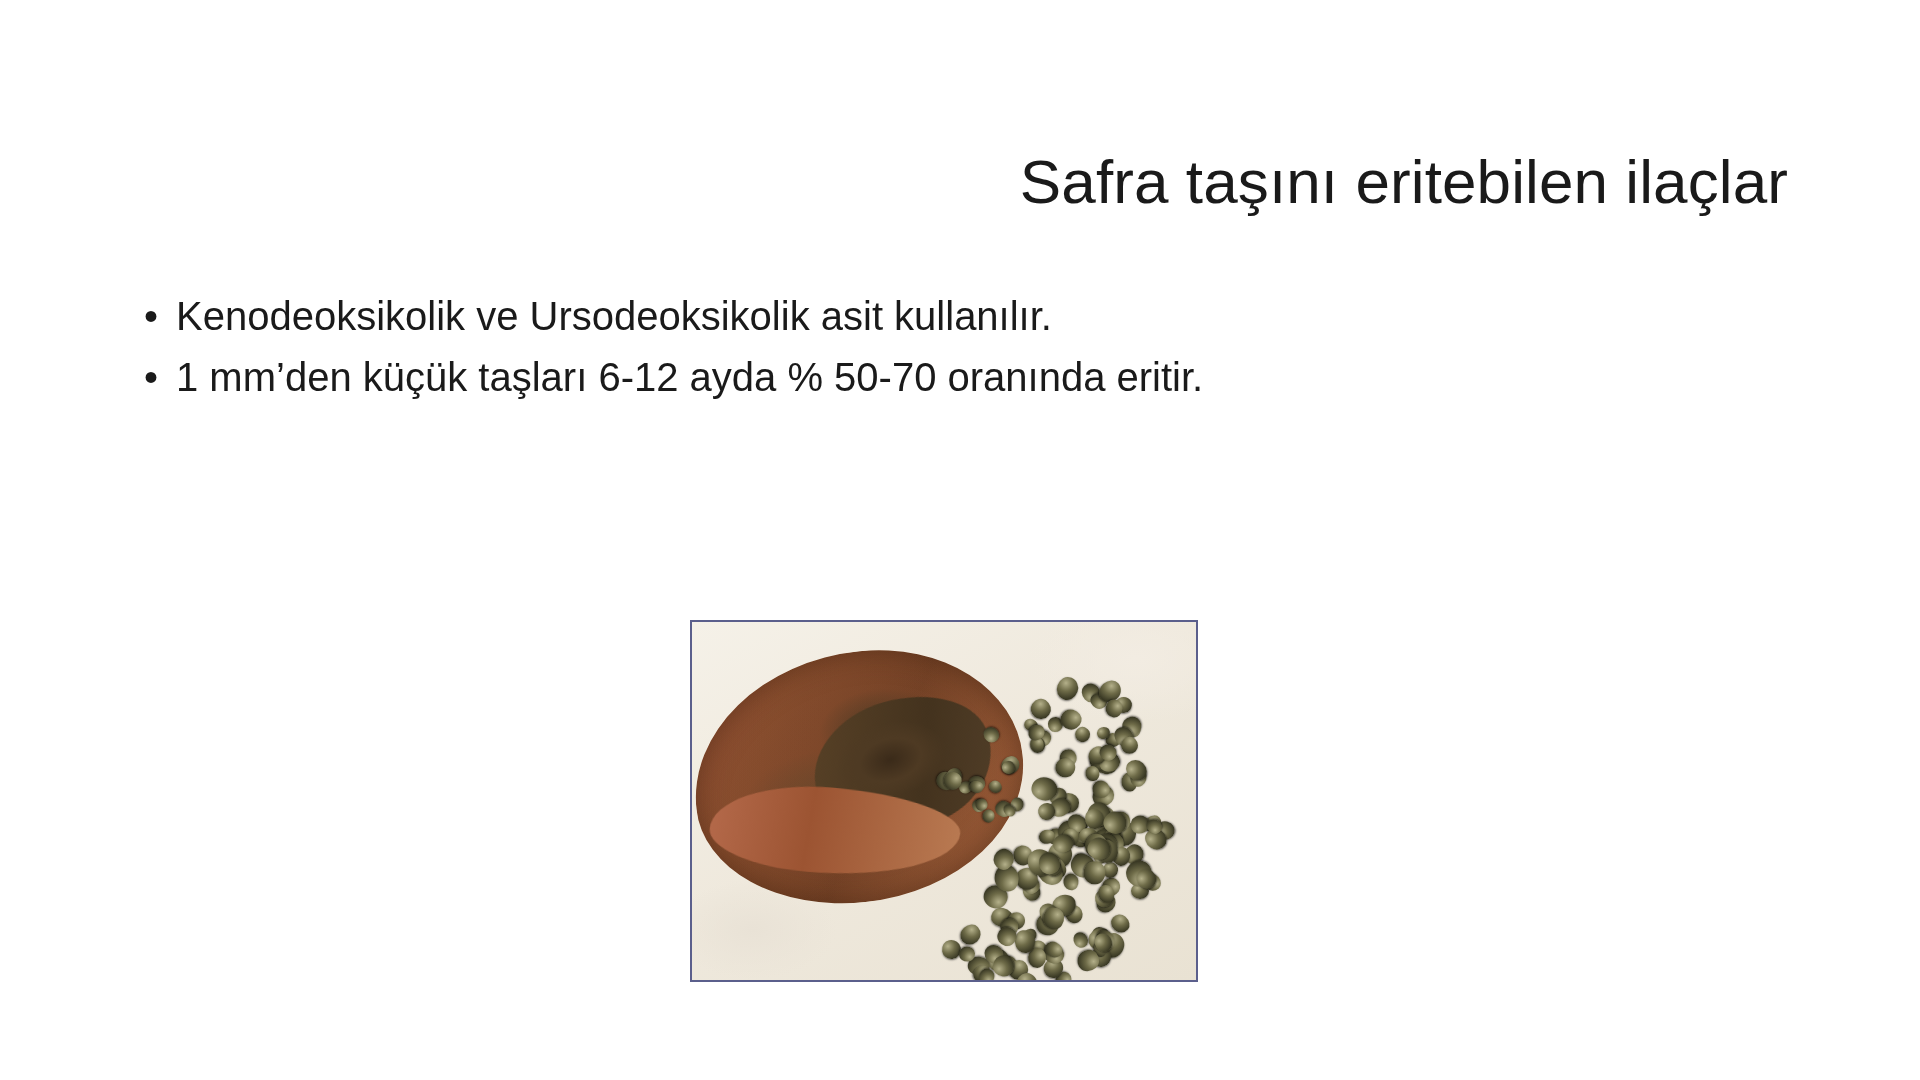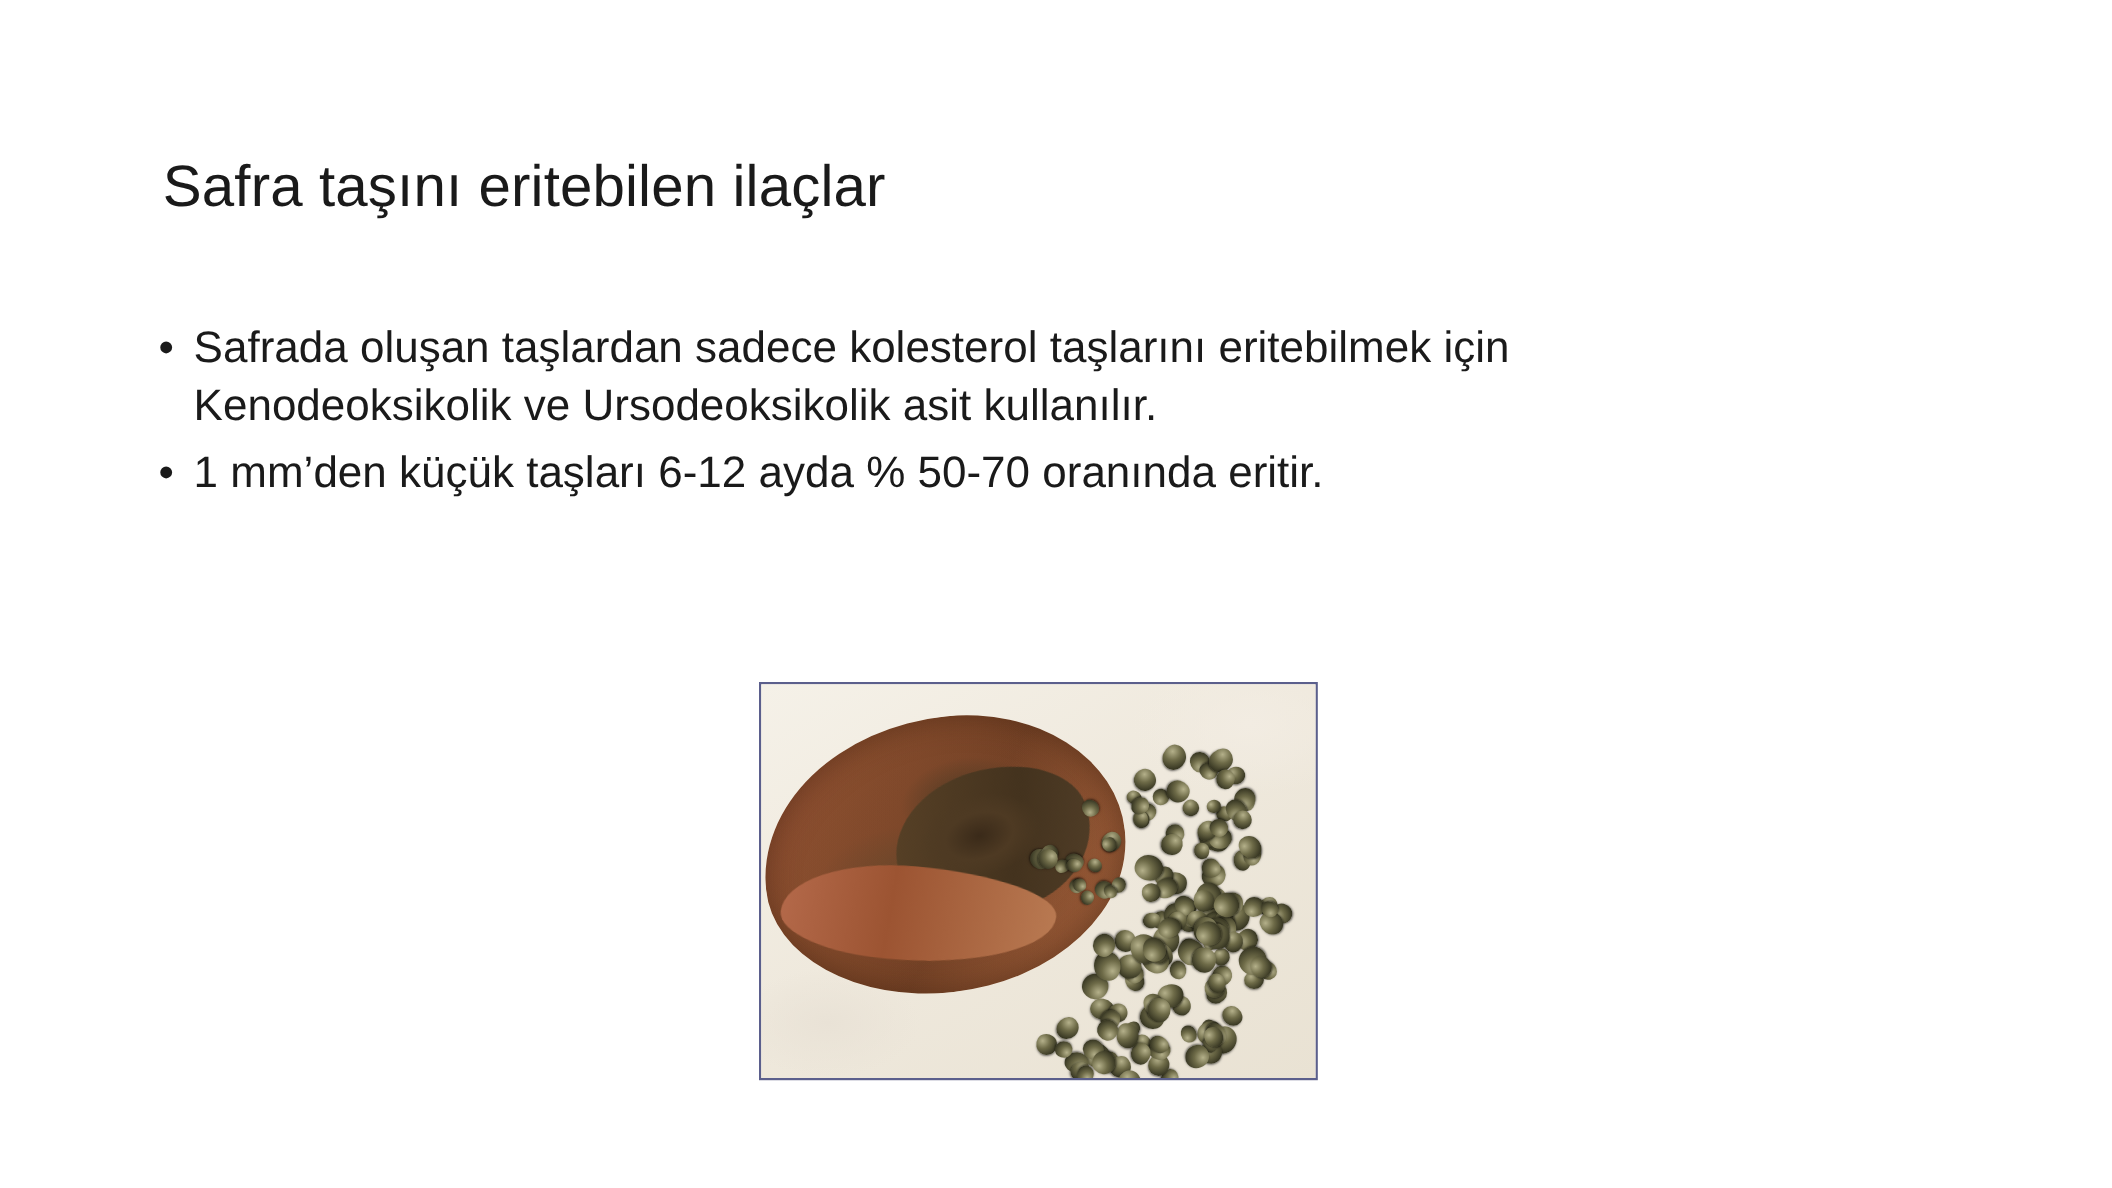--- a/index.html
+++ b/index.html
@@ -19,26 +19,27 @@
     width: 1920px;
     height: 1080px;
     background: #ffffff;
     box-sizing: border-box;
   }
   .slide-title {
     position: absolute;
     left: 148px;
     top: 104px;
     width: 1640px;
-    font-size: 53px;
+    font-size: 62px;
     font-weight: 400;
     line-height: 1.15;
     color: #1a1a1a;
     letter-spacing: 0.1px;
     white-space: nowrap;
+    text-align: right;
   }
   .body-block {
     position: absolute;
     left: 140px;
     top: 290px;
     width: 1650px;
   }
   .bullet-row {
     display: flex;
     align-items: flex-start;
@@ -155,21 +156,20 @@
 
 <div class="slide">
 
   <h1 class="slide-title">Safra taşını eritebilen ilaçlar</h1>
 
   <div class="body-block">
 
     <div class="bullet-row">
       <span class="bullet-mark">•</span>
       <span class="bullet-text">
-        <span>Safrada oluşan taşlardan sadece kolesterol taşlarını eritebilmek için</span>
         <span class="l2">Kenodeoksikolik ve Ursodeoksikolik asit kullanılır.</span>
       </span>
     </div>
 
     <div class="bullet-row">
       <span class="bullet-mark">•</span>
       <span class="bullet-text">
         <span>1 mm’den küçük taşları 6-12 ayda % 50-70 oranında eritir.</span>
       </span>
     </div>

